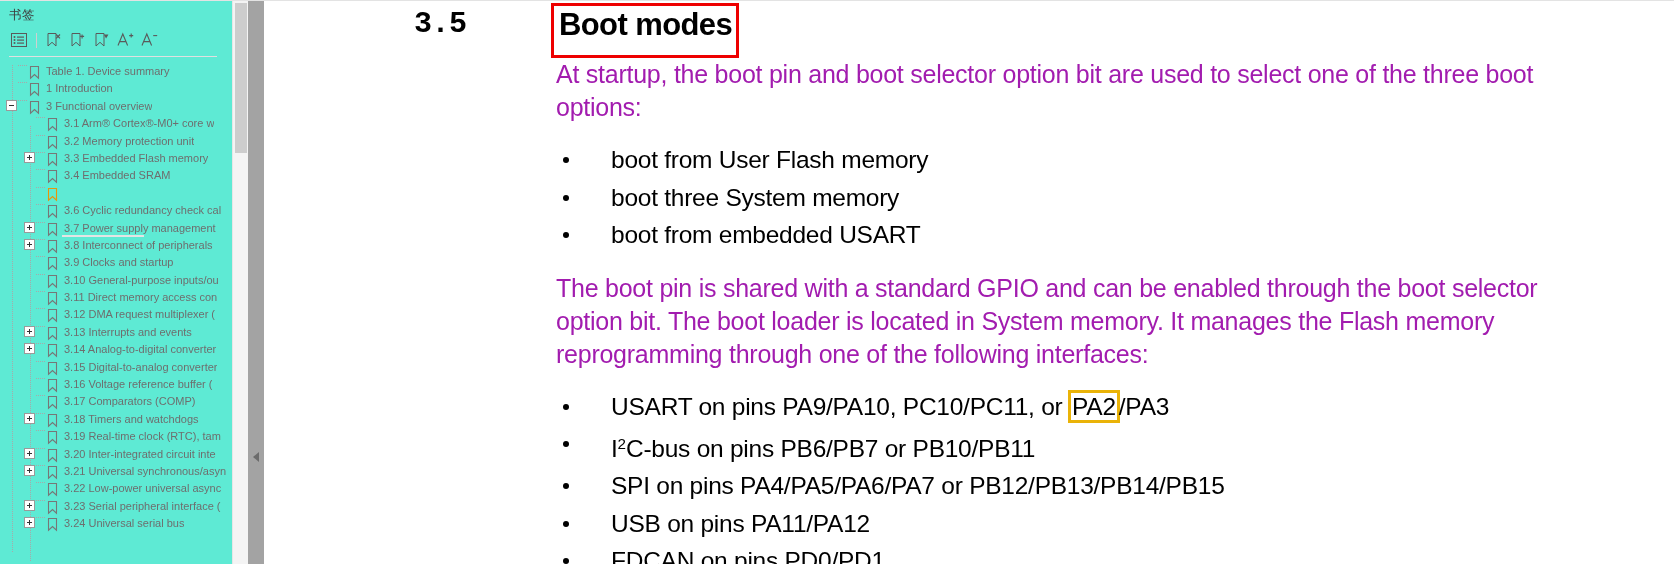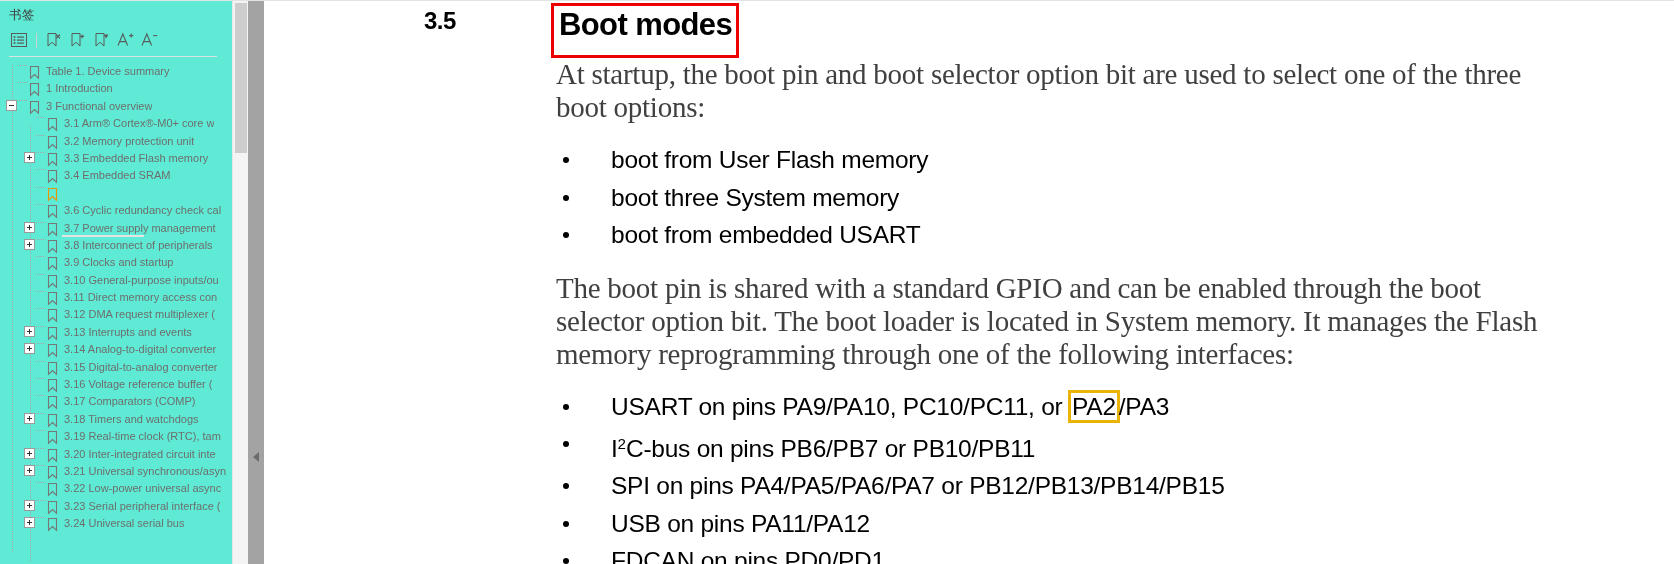--- a/index.html
+++ b/index.html
@@ -170,25 +170,26 @@
   #doc {
     position: absolute;
     left: 264px; top: 0;
     right: 0; height: 564px;
     background: #ffffff;
     overflow: hidden;
   }
 
   #sec-number {
     position: absolute;
-    left: 160px; top: 6px;
-    font-size: 24px;
+    left: 150px; top: 6px;
+    font-size: 30px;
     font-weight: bold;
     color: #000;
     letter-spacing: -0.5px;
+    font-family: Liberation Mono, monospace;
   }
   #sec-title-wrap {
     position: absolute;
     left: 287px; top: 2px;
   }
   #sec-title {
     display: inline-block;
     font-size: 31px;
     font-weight: bold;
     color: #000;
@@ -198,25 +199,24 @@
   }
 
   #body-col {
     position: absolute;
     left: 292px; top: 57px;
     width: 1010px;
   }
 
   p.para {
     margin: 0 0 17px 0;
-    font-size: 29px;
+    font-size: 25px;
     line-height: 33px;
-    color: #404040;
+    color: #a21caf;
     letter-spacing: -0.25px;
-    font-family: Liberation Serif, serif;
   }
 
   ul.bullets {
     list-style: none;
     margin: 0 0 18px 0;
     padding: 0;
   }
   ul.bullets li {
     position: relative;
     font-size: 24.5px;

